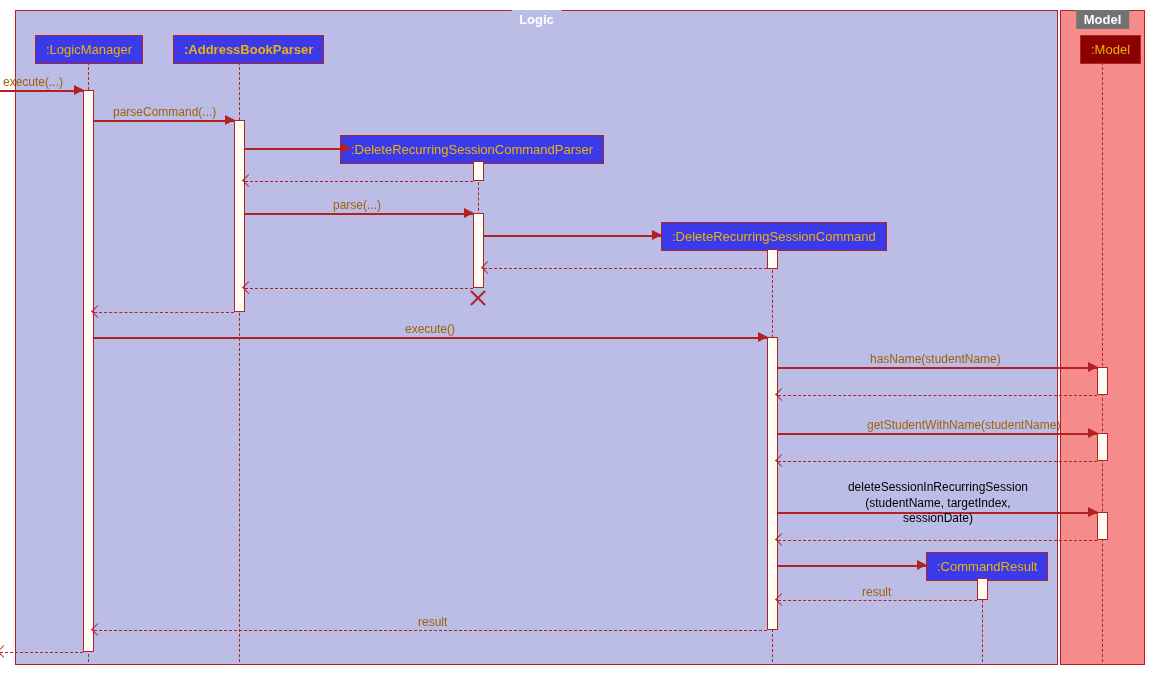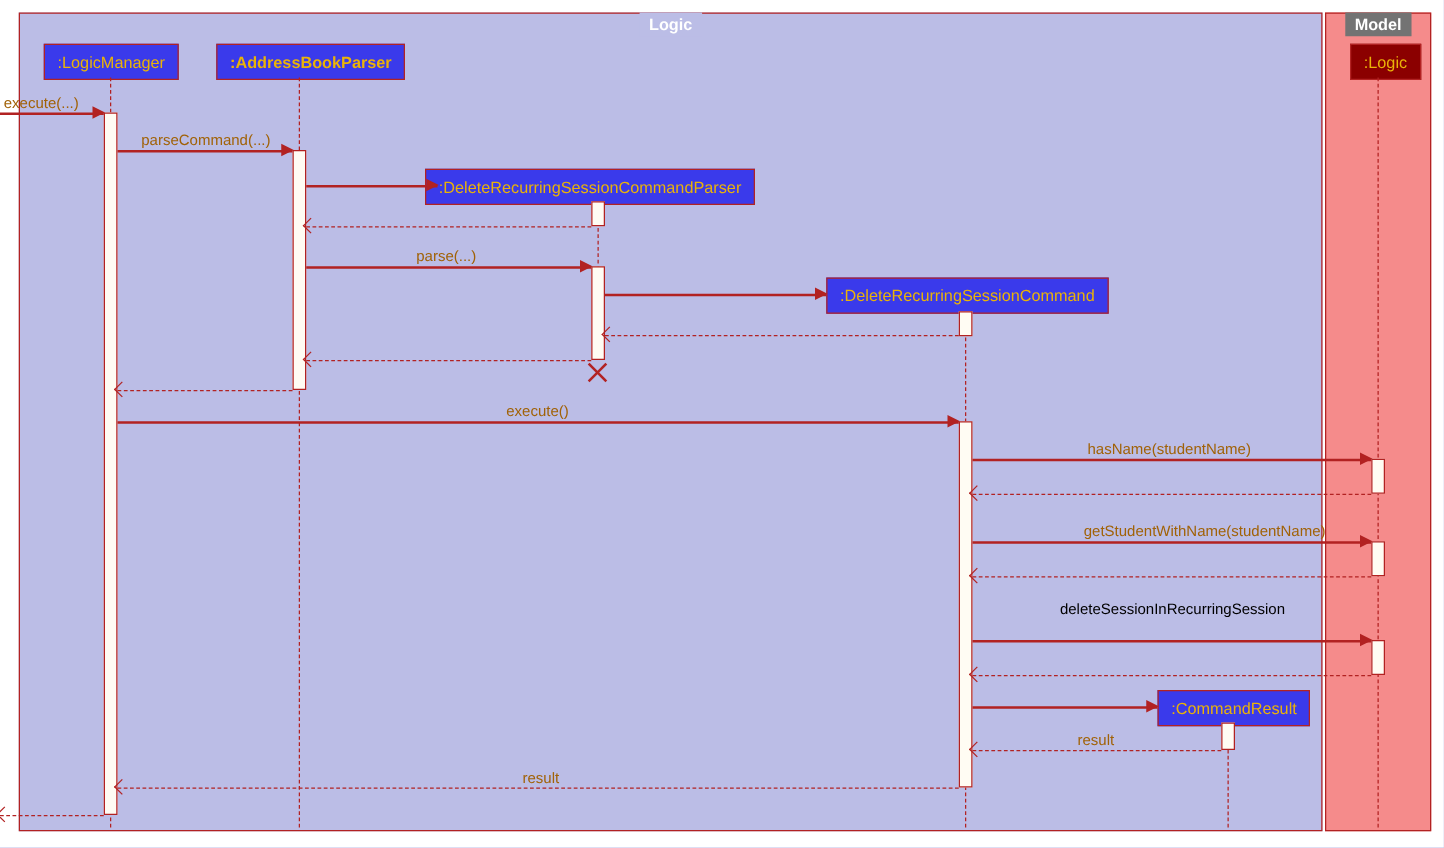--- a/index.html
+++ b/index.html
@@ -34,21 +34,21 @@
 </div>
 <div class="container model-box">
   <div class="container-label model-label">Model</div>
 </div>
 
 <div class="participant p-blue" style="left:35px; top:35px;">:LogicManager</div>
 <div class="participant p-blue" style="left:173px; top:35px;font-weight:bold;">:AddressBookParser</div>
 <div class="participant p-blue" style="left:340px; top:135px;">:DeleteRecurringSessionCommandParser</div>
 <div class="participant p-blue" style="left:661px; top:222px;">:DeleteRecurringSessionCommand</div>
 <div class="participant p-blue" style="left:926px; top:552px;">:CommandResult</div>
-<div class="participant p-dark" style="left:1080px; top:35px;">:Logic</div>
+<div class="participant p-dark" style="left:1080px; top:35px;">:Model</div>
 
 <div class="lifeline" style="left:88px; top:62px; height:600px;"></div>
 <div class="lifeline" style="left:239px; top:62px; height:600px;"></div>
 <div class="lifeline" style="left:478px; top:162px; height:125px;"></div>
 <div class="lifeline" style="left:772px; top:250px; height:412px;"></div>
 <div class="lifeline" style="left:982px; top:580px; height:82px;"></div>
 <div class="lifeline" style="left:1102px; top:62px; height:600px;"></div>
 
 <div class="activation" style="left:83px; top:90px; height:562px;"></div>
 <div class="activation" style="left:234px; top:120px; height:192px;"></div>
@@ -91,20 +91,21 @@
 <div class="msg-label" style="left:870px; top:352px;">hasName(studentName)</div>
 <div class="arrow-dashed arrow-head-l-open" style="left:778px; top:395px; width:319px;"></div>
 
 <div class="arrow arrow-head-r" style="left:778px; top:433px; width:319px;"></div>
 <div class="msg-label" style="left:843px; top:418px;margin-left:24px;">getStudentWithName(studentName)</div>
 <div class="arrow-dashed arrow-head-l-open" style="left:778px; top:461px; width:319px;"></div>
 
 <div class="arrow arrow-head-r" style="left:778px; top:512px; width:319px;"></div>
 <div class="msg-label-multi" style="left:838px; top:480px; width:200px;">
   <div>deleteSessionInRecurringSession</div>
+  <div>(studentName, targetIndex, sessionDate)</div>
 </div>
 <div class="arrow-dashed arrow-head-l-open" style="left:778px; top:540px; width:319px;"></div>
 
 <div class="arrow arrow-head-r" style="left:778px; top:565px; width:148px;"></div>
 
 <div class="arrow-dashed arrow-head-l-open" style="left:778px; top:600px; width:199px;"></div>
 <div class="msg-label" style="left:862px; top:585px;">result</div>
 
 <div class="arrow-dashed arrow-head-l-open" style="left:94px; top:630px; width:673px;"></div>
 <div class="msg-label" style="left:418px; top:615px;">result</div>

